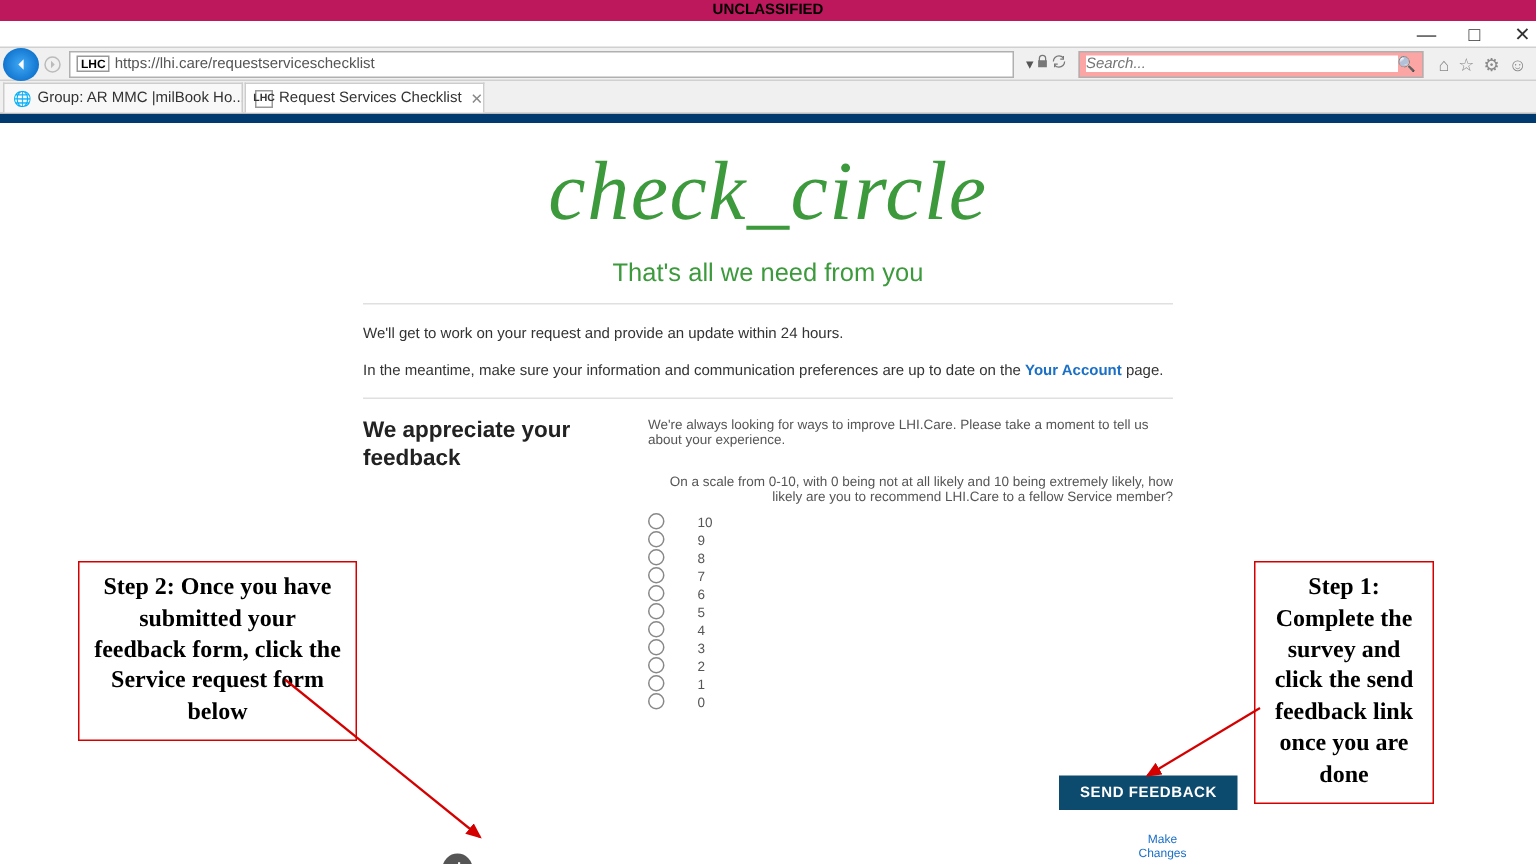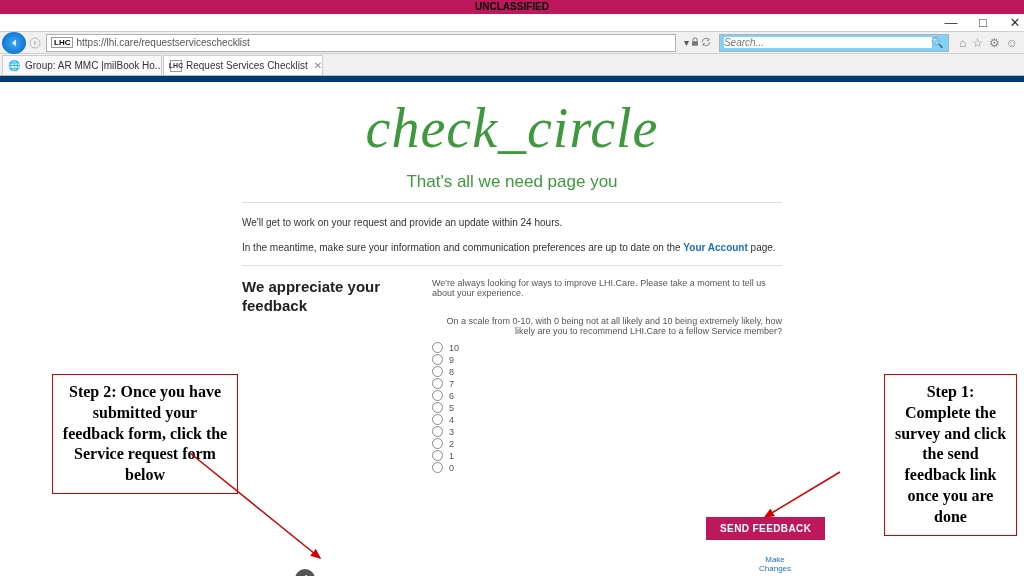--- a/index.html
+++ b/index.html
@@ -11,21 +11,21 @@
   .win-btn { font-size: 13px; color: #333; width: 14px; text-align: center; }
 
   .addr-row { background: #f0f0f0; height: 22px; display: flex; align-items: center; border-bottom: 1px solid #d0d0d0; }
   .nav-back { width: 24px; height: 22px; display: flex; align-items: center; justify-content: center; background: radial-gradient(circle, #3fa9f5 0%, #0061c1 100%); border-radius: 50%; margin: 0 2px; }
   .nav-back svg { width: 14px; height: 14px; }
   .nav-fwd { width: 14px; height: 14px; color: #888; display: flex; align-items: center; justify-content: center; }
   .addr-box { flex: 1; background: #fff; border: 1px solid #b0b0b0; height: 18px; margin: 0 4px; display: flex; align-items: center; padding: 0 4px; font-size: 10px; color: #555; }
   .addr-box .lhc { font-weight: bold; color: #000; margin-right: 3px; font-size: 8px; border: 1px solid #999; padding: 0 2px; }
   .addr-ctrls { display: flex; align-items: center; gap: 1px; margin: 0 4px; }
   .addr-ctrls span { font-size: 10px; color: #555; }
-  .search-box { width: 230px; background: #7dd3fc; border: 1px solid #b0b0b0; height: 18px; margin: 0 4px; display: flex; align-items: center; padding: 0 4px; font-size: 10px; color: #888; }
+  .search-box { width: 230px; background: #fca5a5; border: 1px solid #b0b0b0; height: 18px; margin: 0 4px; display: flex; align-items: center; padding: 0 4px; font-size: 10px; color: #888; }
   .search-box input { border: none; outline: none; width: 100%; font-size: 10px; font-style: italic; color: #888; }
   .tool-icons { display: flex; align-items: center; gap: 6px; padding: 0 6px; color: #888; font-size: 12px; }
 
   .tabs-row { background: #f0f0f0; height: 22px; display: flex; align-items: flex-end; border-bottom: 1px solid #bbb; padding-left: 2px; }
   .tab { background: #f8f8f8; border: 1px solid #ccc; border-bottom: none; height: 20px; display: flex; align-items: center; padding: 0 6px; font-size: 10px; color: #333; margin-right: 1px; max-width: 160px; white-space: nowrap; overflow: hidden; }
   .tab.active { background: #fff; }
   .tab .fav { width: 12px; height: 12px; margin-right: 4px; display: inline-flex; align-items: center; justify-content: center; }
   .tab .tab-x { margin-left: 6px; color: #888; font-size: 10px; }
 
   .blue-stripe { background: #003a6e; height: 6px; }
@@ -40,34 +40,34 @@
   .body-text { font-size: 10px; color: #333; line-height: 1.5; margin-bottom: 10px; }
   .body-text a { color: #1a6fc7; text-decoration: none; font-weight: bold; }
 
   .feedback-row { display: flex; gap: 20px; margin-top: 8px; }
   .fb-left { width: 170px; }
   .fb-left h2 { font-size: 15px; color: #222; font-weight: bold; line-height: 1.25; }
   .fb-right { flex: 1; }
   .fb-right .intro { font-size: 9px; color: #555; margin-bottom: 18px; }
   .fb-right .question { font-size: 9px; color: #555; margin-bottom: 6px; text-align: right; }
   .radio-list { display: flex; flex-direction: column; gap: 1px; }
-  .radio-item { display: flex; align-items: center; gap: 6px; font-size: 9px; color: #555; }
+  .radio-item { display: flex; align-items: center; gap: 22px; font-size: 9px; color: #555; }
   .radio-item .r { width: 11px; height: 11px; border: 1px solid #888; border-radius: 50%; }
 
-  .send-btn { background: #be185d; color: #fff; font-size: 10px; font-weight: bold; padding: 6px 14px; border: none; position: absolute; left: 706px; top: 517px; letter-spacing: 0.4px; }
+  .send-btn { background: #0c4a6e; color: #fff; font-size: 10px; font-weight: bold; padding: 6px 14px; border: none; position: absolute; left: 706px; top: 517px; letter-spacing: 0.4px; }
 
   .srf-row { position: absolute; left: 252px; top: 569px; display: flex; align-items: center; gap: 8px; padding-left: 43px; }
   .srf-badge { width: 20px; height: 20px; border-radius: 50%; background: #555; color: #fff; display: flex; align-items: center; justify-content: center; font-size: 10px; font-weight: bold; }
   .srf-text { font-size: 13px; color: #333; }
 
   .make-changes { position: absolute; left: 759px; top: 556px; font-size: 8px; color: #1a6fc7; text-align: center; line-height: 1.1; }
 
   .callout { position: absolute; border: 1.5px solid #d40000; background: #fff; padding: 7px 9px; font-family: 'Times New Roman', serif; font-size: 16px; text-align: center; font-weight: bold; color: #000; line-height: 1.3; }
   .callout-2 { left: 52px; top: 374px; width: 186px; }
-  .callout-1 { left: 884px; top: 374px; width: 133px; }
+  .callout-1 { left: 836px; top: 374px; width: 120px; }
 
   .arrow { position: absolute; pointer-events: none; }
 
   .lock-icon svg, .refresh-icon svg { width: 10px; height: 10px; }
 </style>
 </head>
 <body>
 
 <div class="classification-bar">UNCLASSIFIED</div>
 
@@ -129,21 +129,21 @@
     <span>Request Services Checklist</span>
     <span class="tab-x">✕</span>
   </div>
 </div>
 
 <div class="blue-stripe"></div>
 
 <div class="page">
   <div class="content">
     <div class="hero-title">check_circle</div>
-    <div class="hero-sub">That's all we need page you</div>
+    <div class="hero-sub">That's all we need from you</div>
     <div class="hr"></div>
     <p class="body-text">We'll get to work on your request and provide an update within 24 hours.</p>
     <p class="body-text">
       <span>In the meantime, make sure your information and communication preferences are up to date on the </span><a href="#">Your Account</a><span> page.</span>
     </p>
     <div class="hr"></div>
 
     <div class="feedback-row">
       <div class="fb-left">
         <h2>We appreciate your feedback</h2>

